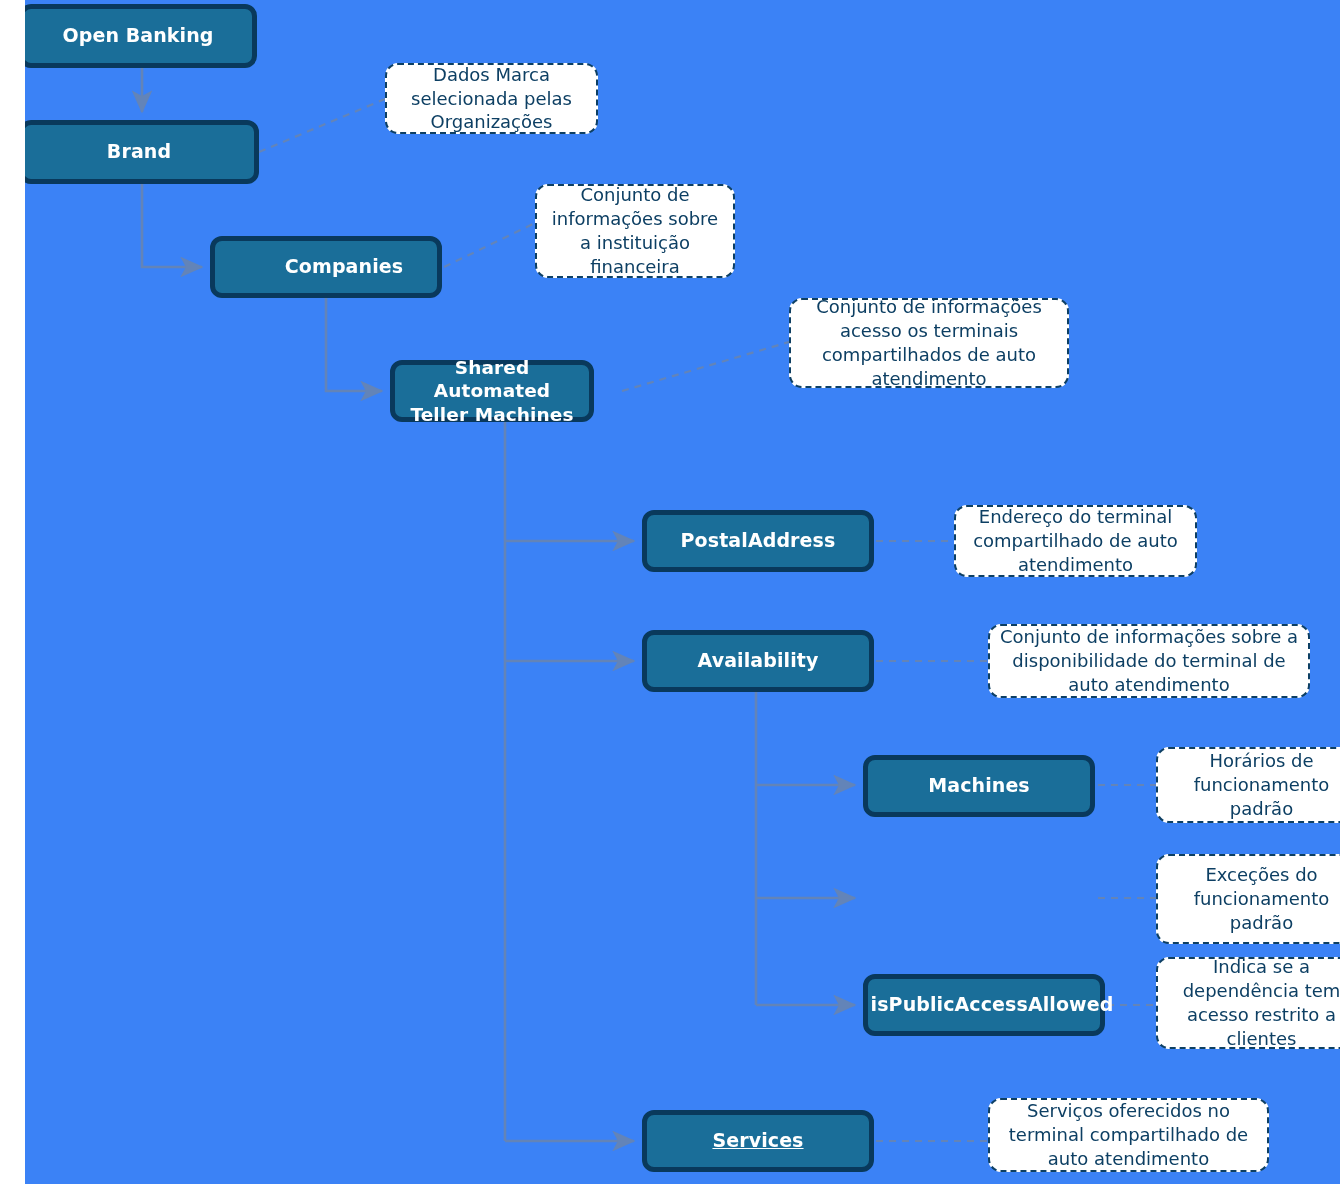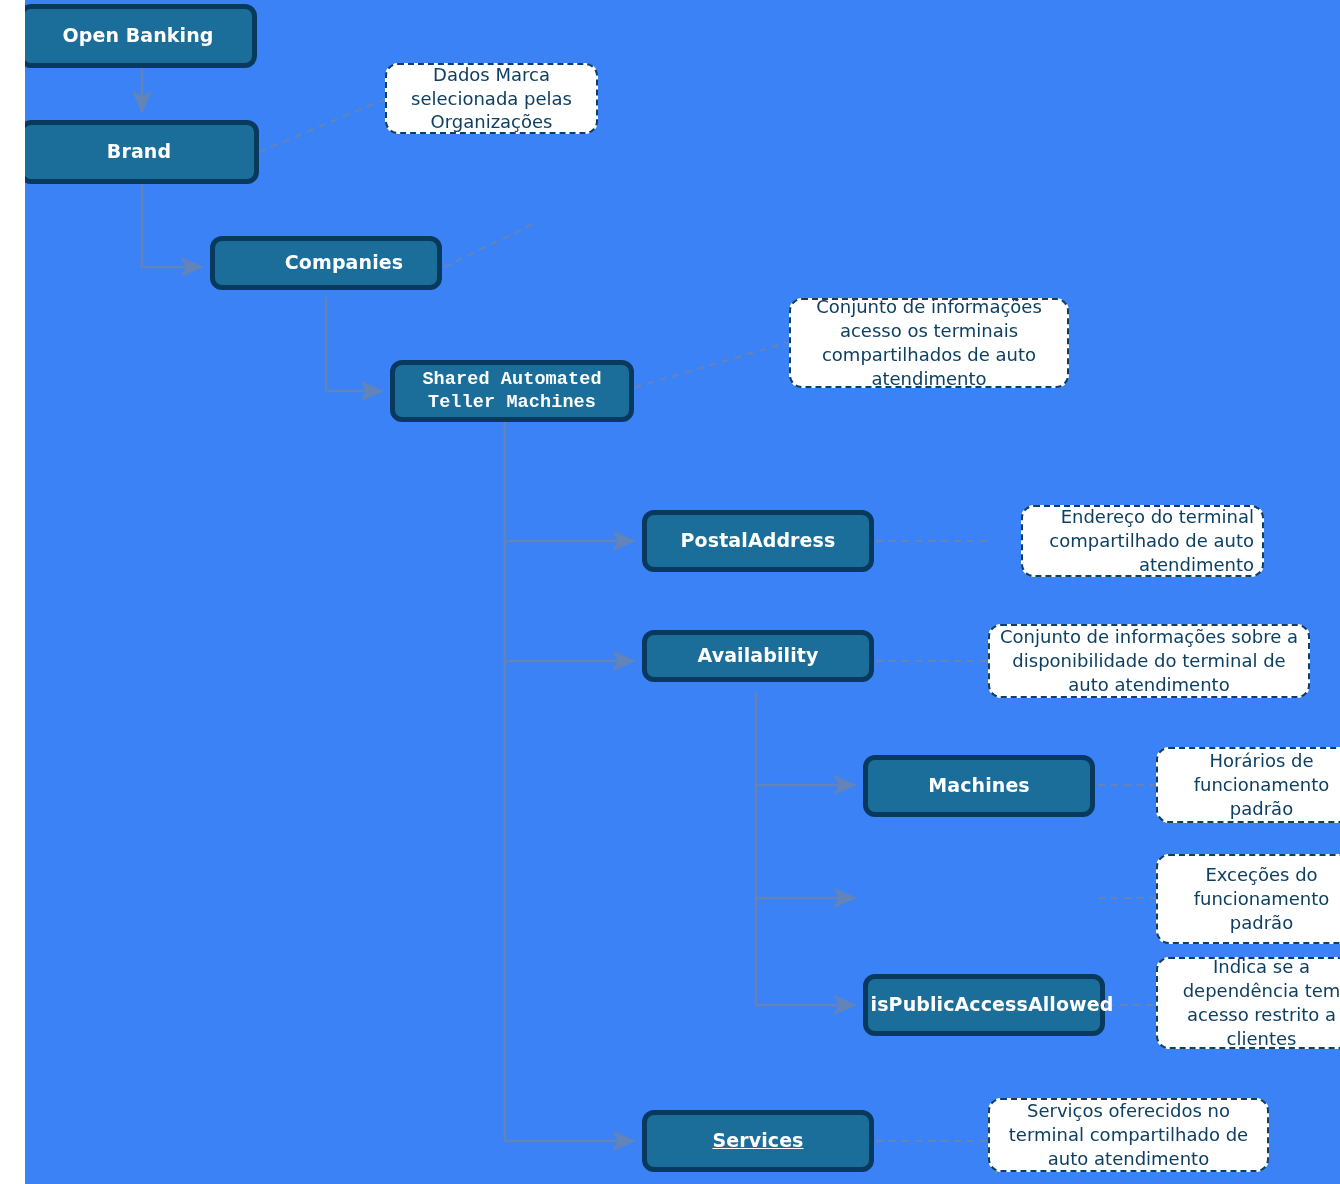--- a/index.html
+++ b/index.html
@@ -117,62 +117,65 @@
   </svg>
 
   <div class="node" style="left:-6px; top:4px; width:238px; height:64px;">
     <span>Open Banking</span>
   </div>
 
   <div class="node" style="left:-6px; top:120px; width:240px; height:64px;">
     <span>Brand</span>
   </div>
 
-  <div class="node" style="left:185px; top:236px; width:232px; height:54px;padding-left:36px;">
+  <div class="node" style="left:185px; top:236px; width:232px; height:62px;padding-left:36px;">
     <span>Companies</span>
   </div>
 
-  <div class="node two-line" style="left:365px; top:360px; width:244px; height:62px;font-family:Liberation Mono, monospace;">
+  <div class="node two-line" style="left:365px; top:360px; width:204px; height:62px;">
     <span>
       <span>Shared Automated</span><br>
       <span>Teller Machines</span>
     </span>
   </div>
 
   <div class="node" style="left:617px; top:510px; width:232px; height:62px;">
     <span>PostalAddress</span>
   </div>
 
-  <div class="node" style="left:617px; top:630px; width:232px; height:52px;">
+  <div class="node" style="left:617px; top:630px; width:232px; height:62px;">
     <span>Availability</span>
   </div>
 
   <div class="node" style="left:838px; top:755px; width:232px; height:62px;">
     <span>Machines</span>
   </div>
 
 
   <div class="node" style="left:838px; top:974px; width:242px; height:62px;padding-left:16px;">
     <span>isPublicAccessAllowed</span>
   </div>
 
   <div class="node" style="left:617px; top:1110px; width:232px; height:62px;text-decoration:underline;">
     <span>Services</span>
   </div>
 
   <div class="note" style="left:360px; top:63px; width:213px; height:71px;">
     <span>Dados Marca selecionada pelas Organizações</span>
   </div>
 
+  <div class="note" style="left:510px; top:184px; width:200px; height:94px;">
+    <span>Conjunto de informações sobre a instituição financeira</span>
+  </div>
 
   <div class="note" style="left:764px; top:298px; width:280px; height:90px;">
     <span>Conjunto de informações acesso os terminais compartilhados de auto atendimento</span>
   </div>
 
-  <div class="note" style="left:996px; top:505px; width:243px; height:72px;text-align:right;">
+  <div class="note" style="left:929px; top:505px; width:243px; height:72px;">
     <span>Endereço do terminal compartilhado de auto atendimento</span>
   </div>
 
   <div class="note" style="left:963px; top:624px; width:322px; height:74px;">
     <span>Conjunto de informações sobre a disponibilidade do terminal de auto atendimento</span>
   </div>
 
   <div class="note" style="left:1131px; top:747px; width:211px; height:76px;">
     <span>Horários de funcionamento padrão</span>
   </div>

